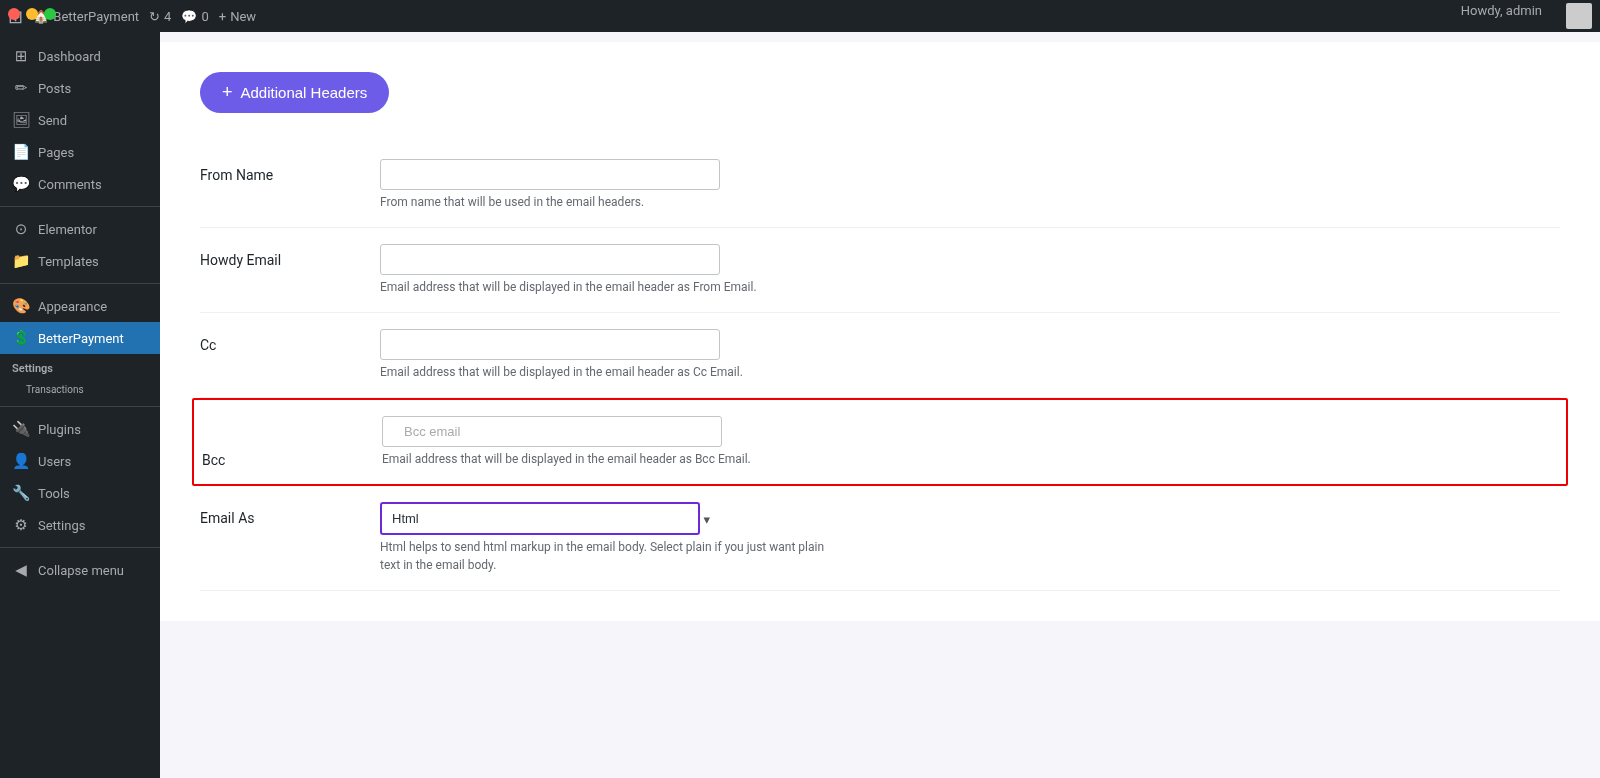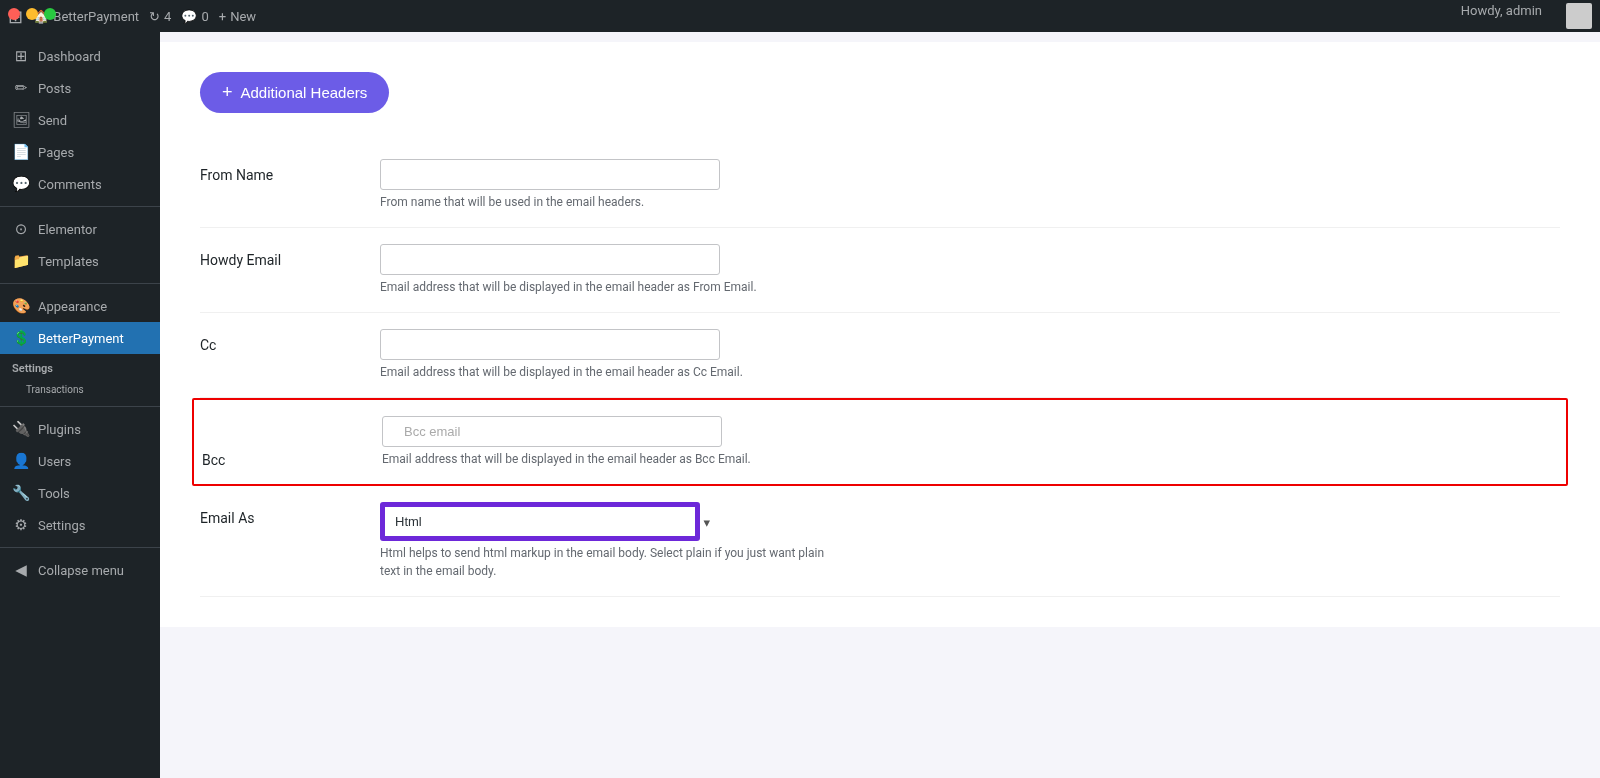--- a/index.html
+++ b/index.html
@@ -123,21 +123,21 @@
       border: 2px solid #e00;
       border-radius: 2px;
       margin: 0 -8px;
       padding: 16px 8px;
       align-items: flex-end;
     }
 
     
     .form-select {
       width: 320px;
-      border: 5px solid #6d28d9;
+      border: 2px solid #6d28d9;
       border-radius: 3px;
       padding: 7px 10px;
       font-size: 13px;
       color: #2c3338;
       background: #fff;
       outline: none;
       appearance: none;
       cursor: pointer;
       background-image: none;
     }

